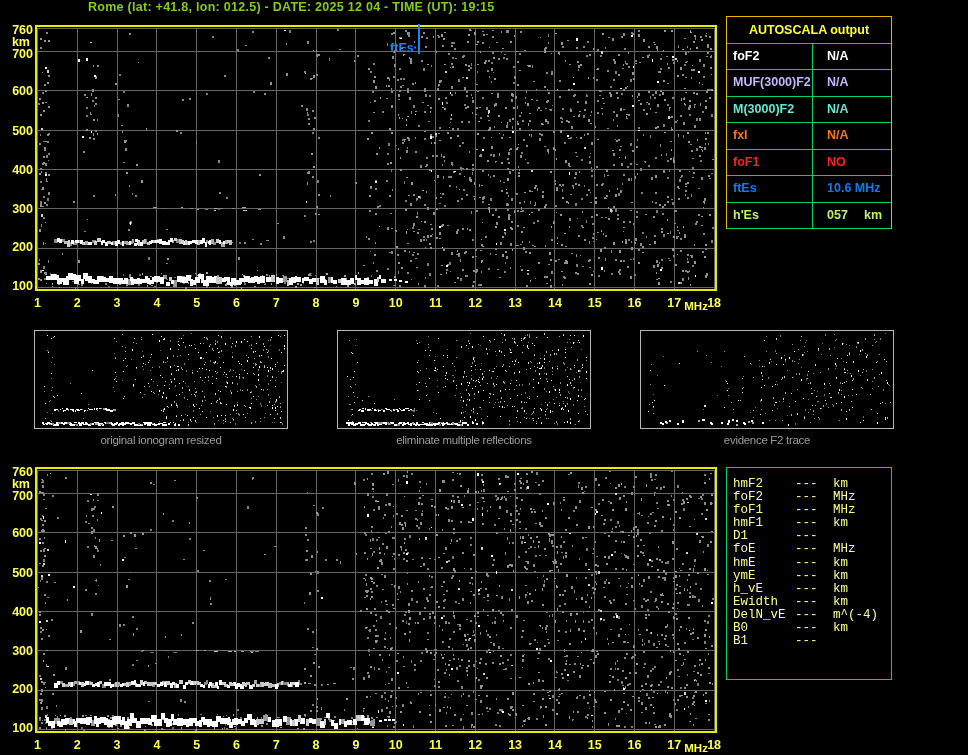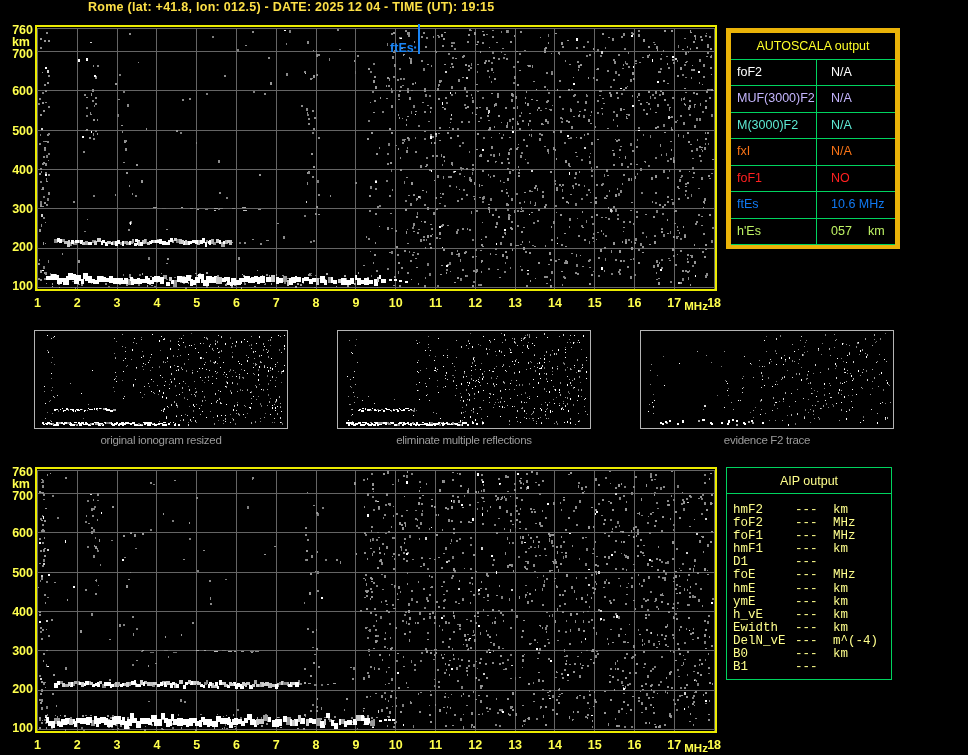--- a/index.html
+++ b/index.html
@@ -1,16 +1,16 @@
 <!DOCTYPE html>
 <html><head><meta charset="utf-8"><title>AUTOSCALA</title><style>
 html,body{margin:0;padding:0;background:#000;}
 body{width:968px;height:755px;position:relative;overflow:hidden;font-family:"Liberation Sans",sans-serif;}
-.title{position:absolute;left:88px;top:0px;color:#fde047;font-size:12.5px;font-weight:bold;white-space:nowrap;letter-spacing:0.27px;}
-.t1{position:absolute;left:726px;top:28px;width:164px;height:211px;border:5px solid #eab308;font-size:12.5px;font-weight:normal;}
+.title{position:absolute;left:88px;top:0px;color:#84cc16;font-size:12.5px;font-weight:bold;white-space:nowrap;letter-spacing:0.27px;}
+.t1{position:absolute;left:726px;top:16px;width:164px;height:211px;border:1px solid #eab308;font-size:12.5px;font-weight:bold;}
 .t1h{height:26px;line-height:27px;text-align:center;color:#ffff29;border-bottom:1px solid #00d35f;}
 .t1r{height:25.43px;line-height:25.43px;position:relative;border-bottom:1px solid #00d35f;}
 .t1r:last-of-type{border-bottom:none;}
 .n1{position:absolute;left:6px;}
 .v1{position:absolute;left:100px;}
 .u1{position:absolute;left:137px;}
 .t1d{position:absolute;left:85px;top:27px;bottom:0;width:1px;background:#00d35f;}
 .t2{position:absolute;left:726px;top:467px;width:164px;height:211px;border:1px solid #00d35f;color:#ffff8c;font-size:12.5px;}
 .t2h{height:25px;line-height:26px;text-align:center;border-bottom:1px solid #00d35f;}
 .t2b{padding-top:9px;}
@@ -251,21 +251,20 @@
       <span class="v1">10.6 MHz</span>
     </div>
     <div class="t1r" style="color:#bef264">
       <span class="n1">h'Es</span>
       <span class="v1">057</span>
       <span class="u1">km</span>
     </div>
     <div class="t1d"></div>
   </div>
 <div class="t2">
-    <div class="t2h">AIP output</div>
     <div class="t2b">
       <div class="r2">
         <span class="a2">hmF2</span>
         <span class="b2">---</span>
         <span class="c2">km</span>
       </div>
       <div class="r2">
         <span class="a2">foF2</span>
         <span class="b2">---</span>
         <span class="c2">MHz</span>

